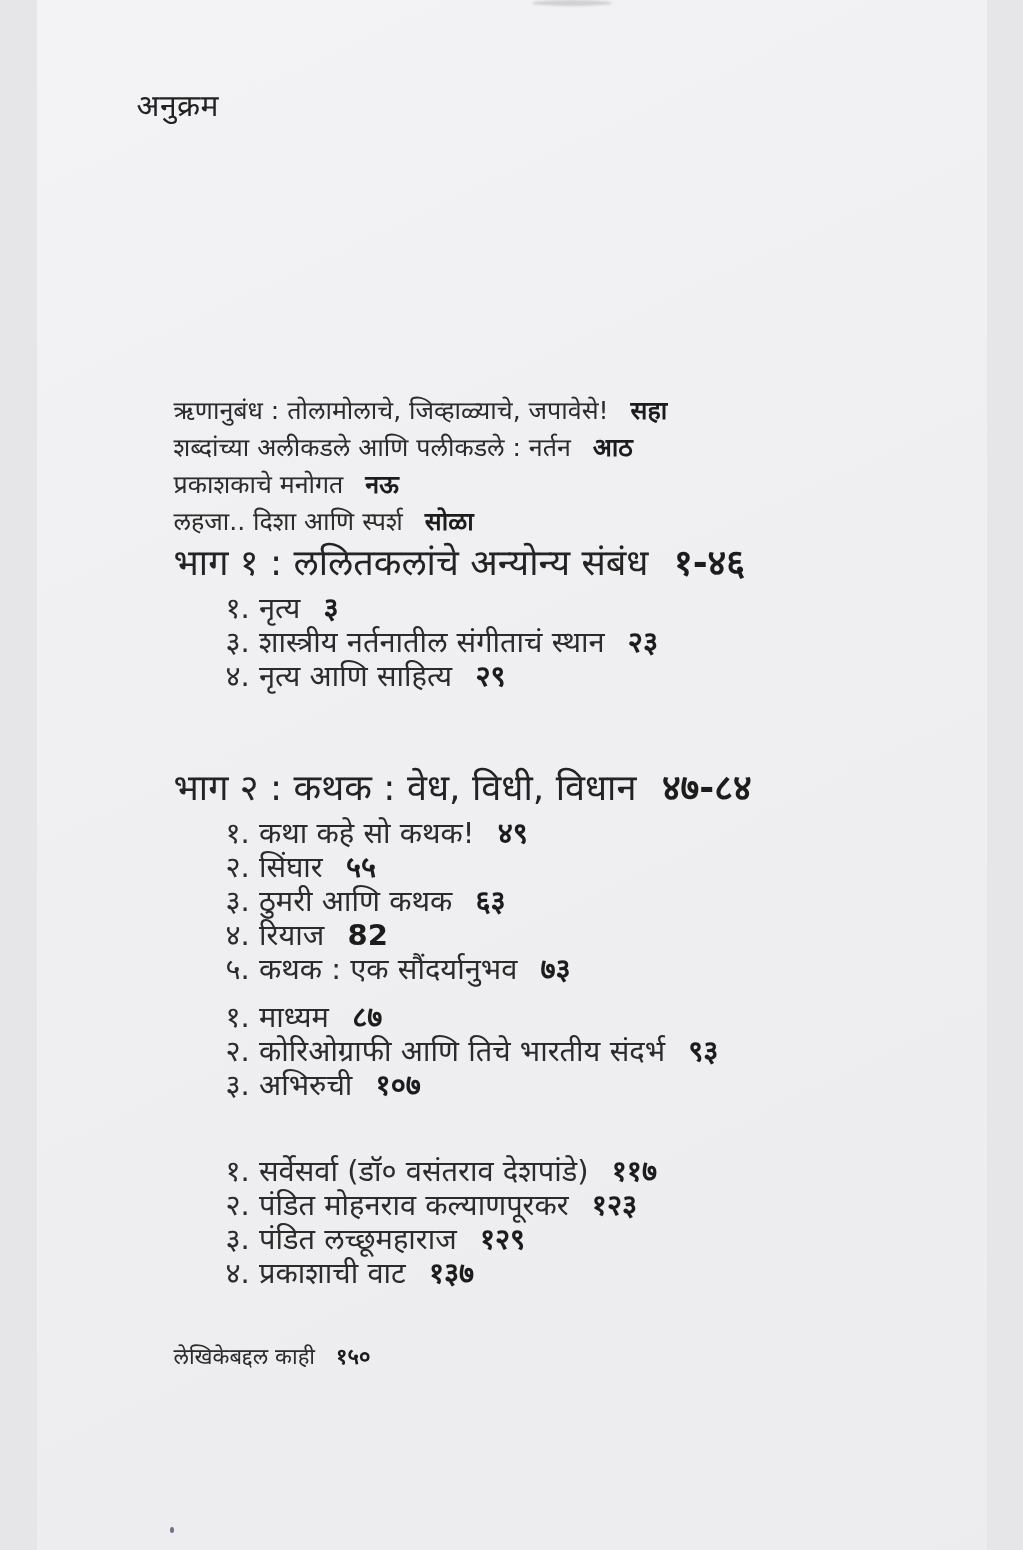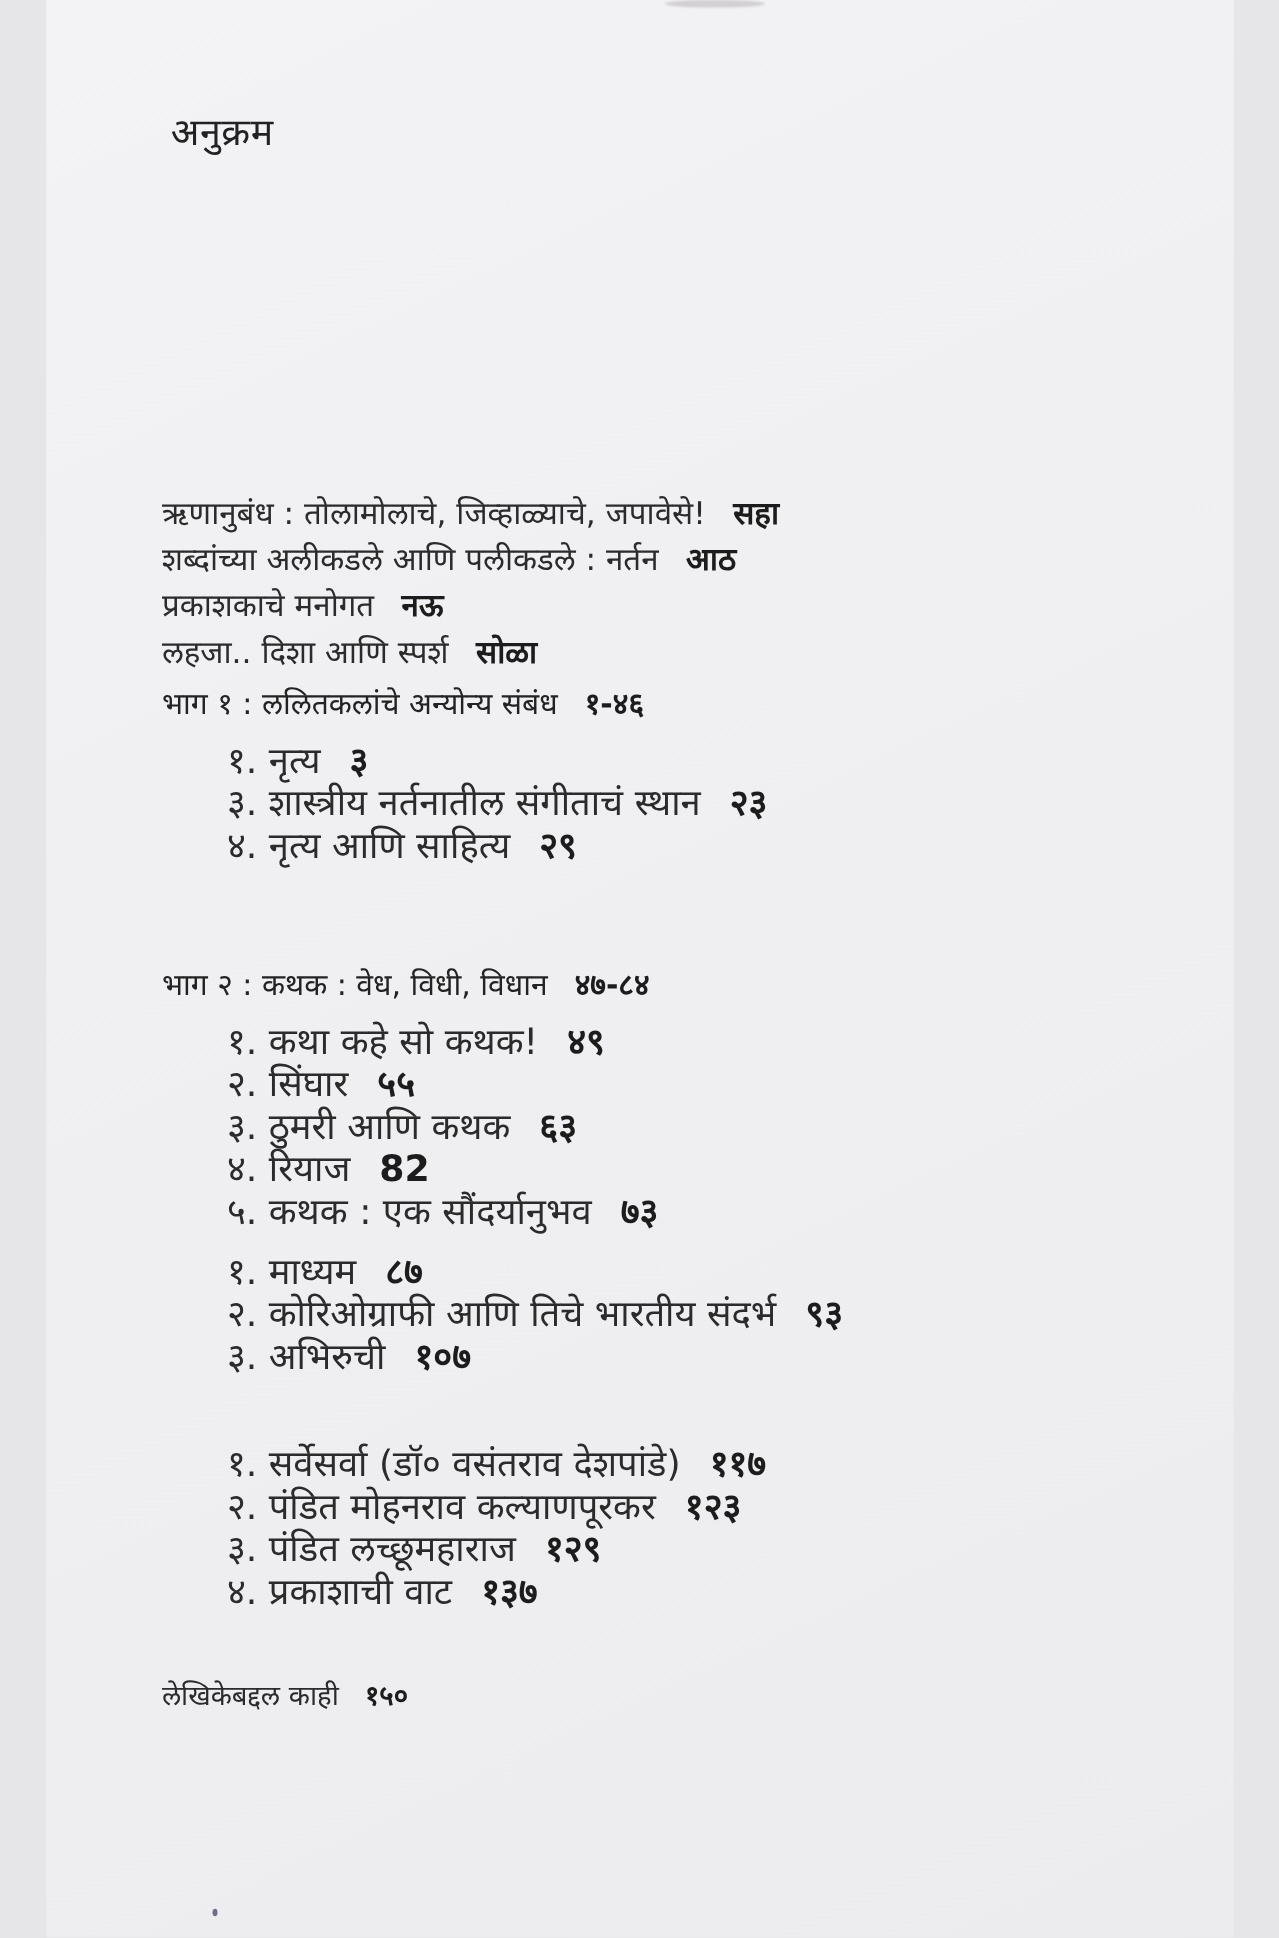--- a/index.html
+++ b/index.html
@@ -36,38 +36,38 @@
   }
   .title {
     position: absolute;
     top: 84px; left: 100px;
     margin: 0;
     font-size: 30px;
     font-weight: 400;
     letter-spacing: 0.5px;
     color: #222;
   }
-  .row { white-space: nowrap; }
+  .row { white-space: nowrap; margin-left: 44px; }
   .pgnum {
     font-weight: 700;
     margin-left: 14px;
     color: #1c1c1c;
   }
   .front-matter {
     position: absolute;
     top: 392px; left: 93px;
     font-size: 25px;
   }
   .front-matter .row { line-height: 37px; }
   .section {
     position: absolute;
     left: 93px;
   }
   .section .heading {
-    font-size: 24px;
+    font-size: 36px;
     line-height: 40px;
     color: #232323;
   }
   .section .items {
     margin: 8px 0 0 52px;
     font-size: 29px;
   }
   .section .items .row { line-height: 34px; }
   .sec-1 { top: 543px; }
   .sec-2 { top: 768px; }

